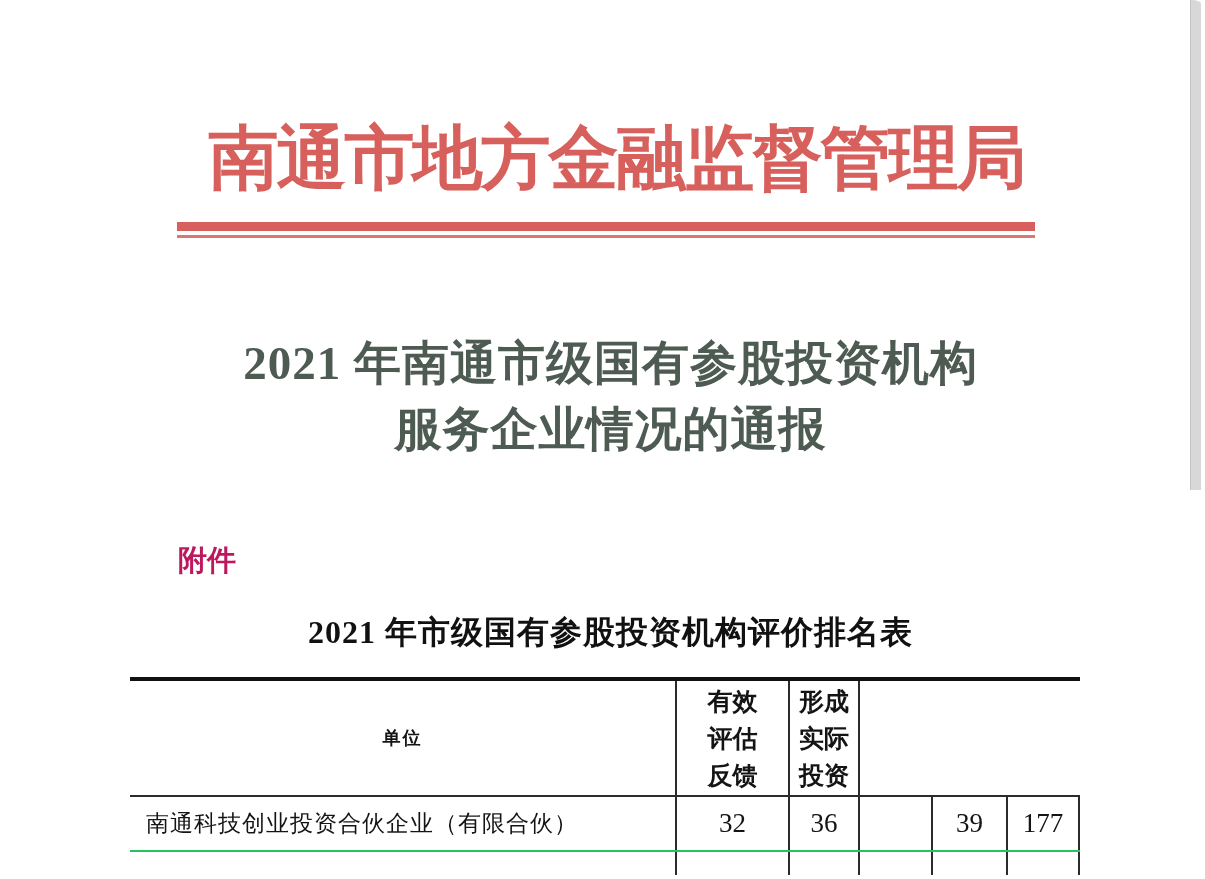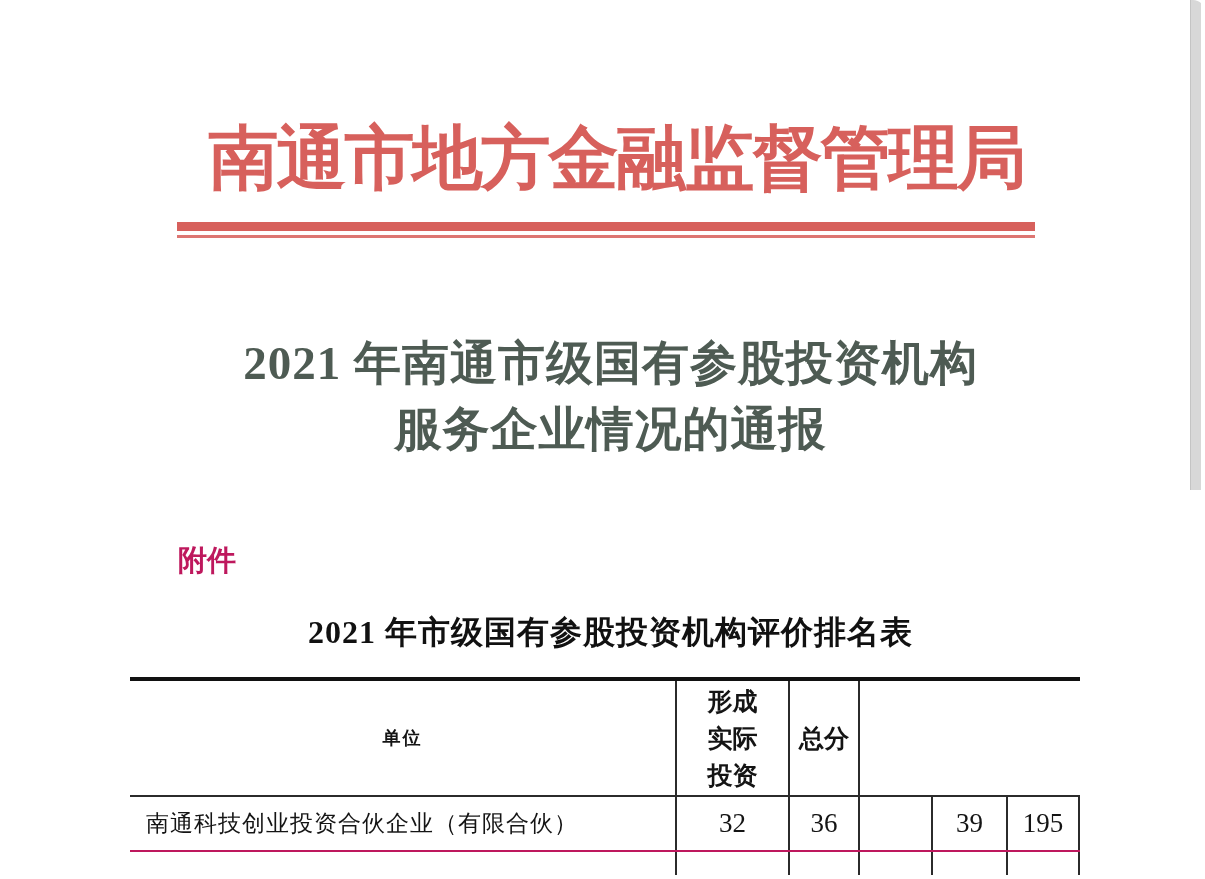--- a/index.html
+++ b/index.html
@@ -72,21 +72,21 @@
   .ranktable {
     position: absolute; left: 130px; top: 677px; width: 950px;
     border-top: 4px solid #111111;
   }
   .trow {
     display: grid;
     grid-template-columns: 547px 113px 70px 73px 75px 72px;
     box-sizing: border-box;
   }
   .head-row    { height: 116px; border-bottom: 2px solid #2b2b2b; }
-  .data-row    { height: 55px;  border-bottom: 2px solid #be185d; }
+  .data-row    { height: 55px;  border-bottom: 2px solid #22c55e; }
   .partial-row { height: 23px; }
   .cell {
     box-sizing: border-box;
     border-right: 2px solid #2b2b2b;
     display: flex; align-items: center; justify-content: center;
     overflow: hidden;
     color: #141414;
   }
   .head-cell {
     font-family: "Liberation Sans", "DejaVu Sans", sans-serif;
@@ -137,33 +137,35 @@
   </div>
 
   <div class="attachment">附件</div>
 
   <div class="table-title">2021 年市级国有参股投资机构评价排名表</div>
 
   <div class="ranktable">
 
     <div class="trow head-row">
       <div class="cell head-cell unit-head">单位</div>
+      <div class="cell head-cell">有效
+评估
+反馈</div>
       <div class="cell head-cell">形成
 实际
 投资</div>
-      <div class="cell head-cell">总分</div>
     </div>
 
     <div class="trow data-row">
       <div class="cell unit-cell">南通科技创业投资合伙企业（有限合伙）</div>
       <div class="cell num-cell">32</div>
       <div class="cell num-cell">36</div>
       <div class="cell num-cell"></div>
       <div class="cell num-cell">39</div>
-      <div class="cell num-cell">195</div>
+      <div class="cell num-cell">177</div>
     </div>
 
     <div class="trow partial-row">
       <div class="cell"></div>
       <div class="cell"></div>
       <div class="cell"></div>
       <div class="cell"></div>
       <div class="cell"></div>
       <div class="cell"></div>
     </div>

